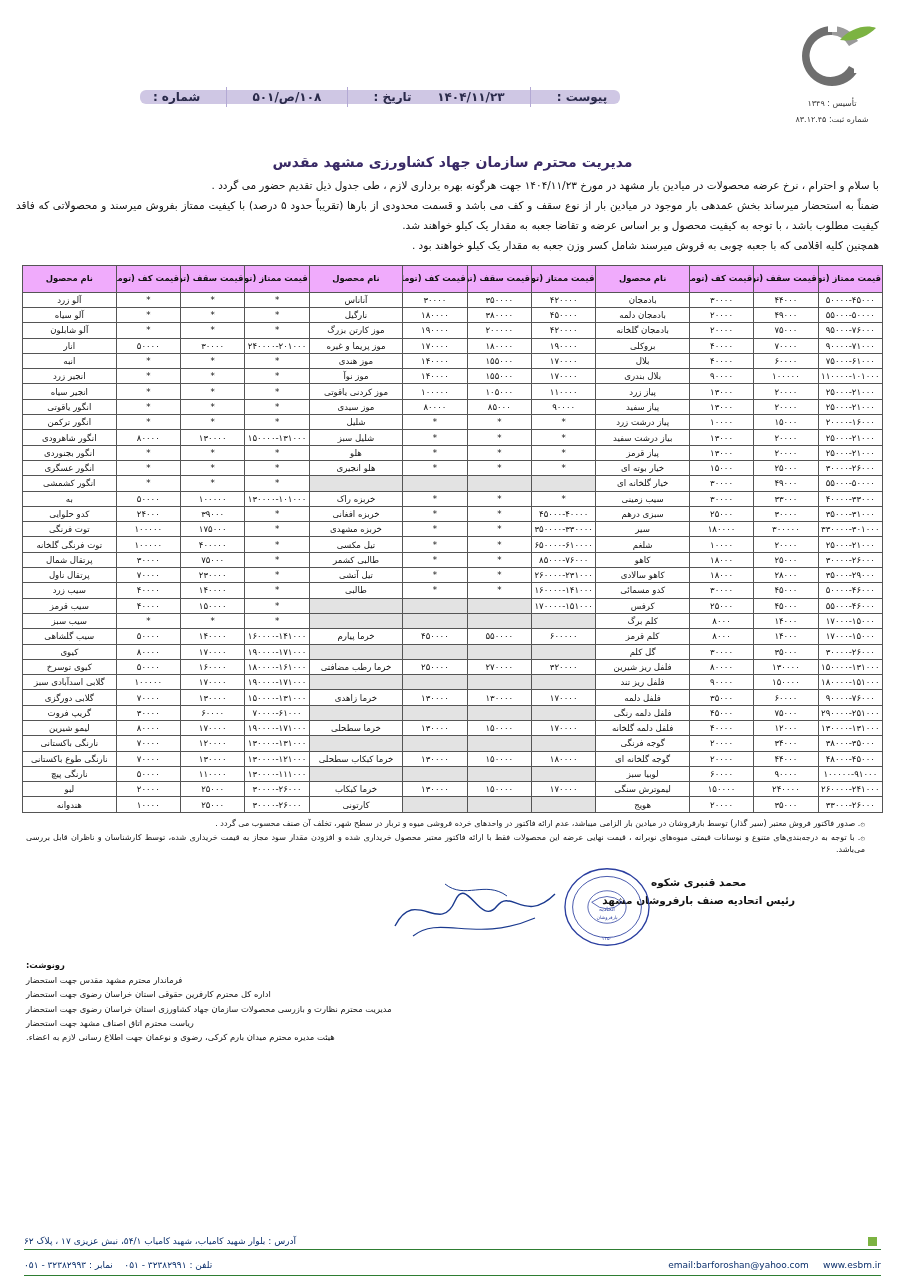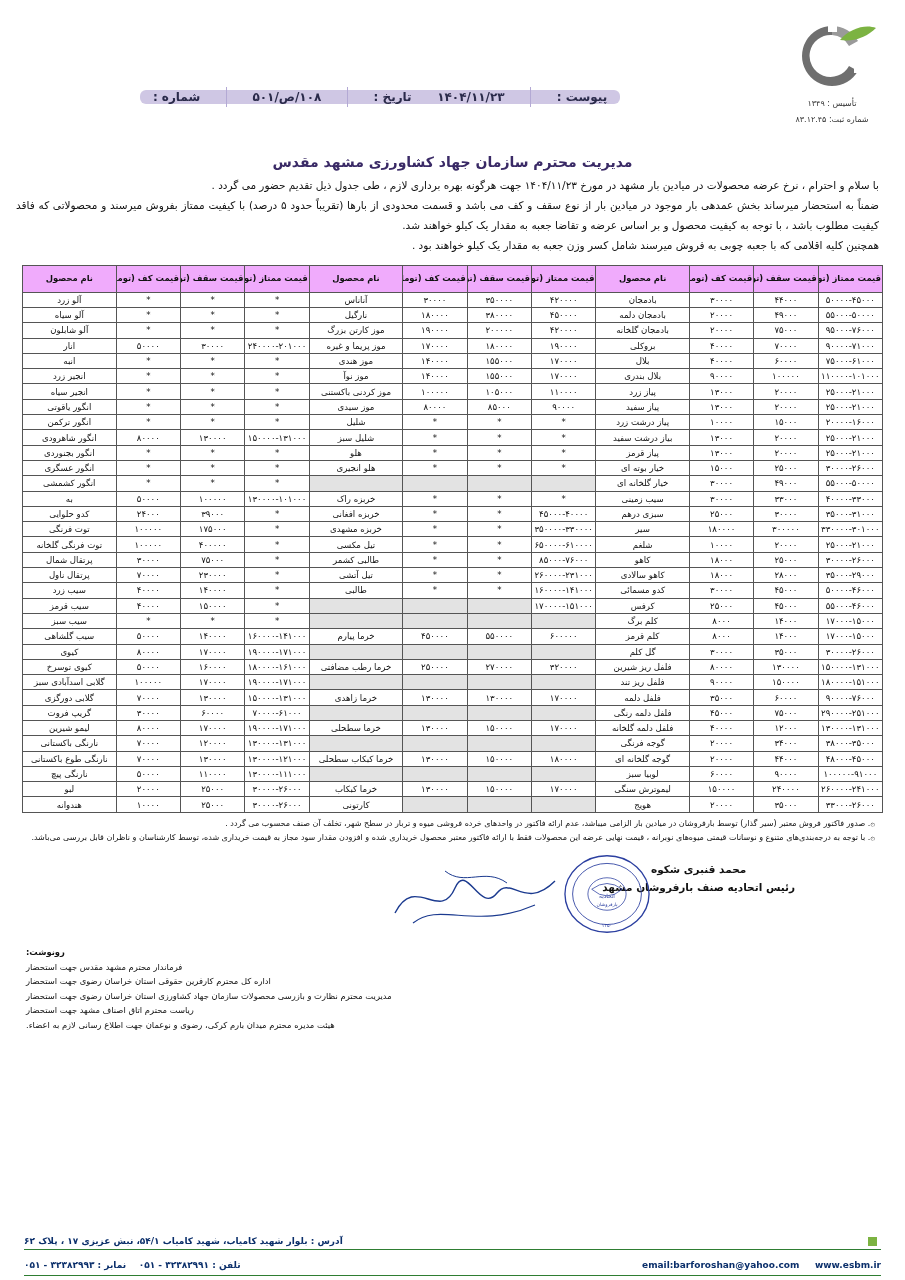--- a/index.html
+++ b/index.html
@@ -65,21 +65,21 @@
   table.price thead th{
     background:#f0abfc;font-weight:bold;font-size:8.4px;line-height:1.15;
     height:26px;
   }
   .c-name{width:11.2%;}
   .c-num{width:7.6%;}
   .shaded{background:#e3e3e3;}
 
   
   .notes{
-    padding:5px 30px 0 26px;font-size:8px;line-height:1.6;color:#111;text-align:justify;
+    padding:5px 40px 0 26px;font-size:8px;line-height:1.6;color:#111;text-align:justify;
   }
   .notes div{margin-bottom:1px;}
 
   
   .sig{
     position:relative;height:96px;padding:4px 26px 0 26px;
   }
   .sig-name{
     position:absolute;top:16px;right:110px;text-align:center;font-size:10.5px;line-height:1.7;font-weight:bold;
   }
@@ -100,21 +100,21 @@
   .footer{
     position:absolute;bottom:0;right:0;left:0;height:56px;
   }
   .foot-green{
     position:absolute;bottom:30px;right:24px;left:24px;height:1.5px;background:#2e7d32;
   }
   .foot-green2{
     position:absolute;bottom:4px;right:24px;left:24px;height:1.5px;background:#2e7d32;
   }
   .foot-line{
-    position:absolute;right:24px;left:24px;font-size:9px;color:#0b2f6b;font-weight:bold;
+    position:absolute;right:24px;left:24px;font-size:9px;color:#0b2f6b;font-weight:normal;
     display:flex;flex-direction:row-reverse;justify-content:space-between;align-items:center;
   }
   .foot-addr{bottom:34px;}
   .foot-contact{bottom:10px;}
   .foot-contact .mail{direction:ltr;color:#0b2f6b;}
   .foot-sq{display:inline-block;width:9px;height:9px;background:#7cb342;margin:0 4px;vertical-align:middle;}
 </style>
 </head>
 <body>
 
@@ -259,21 +259,21 @@
             <td class="c-name">انجیر زرد</td>
           </tr>
           <tr>
             <td class="c-num">۲۵۰۰۰-۲۱۰۰۰</td>
             <td class="c-num">۲۰۰۰۰</td>
             <td class="c-num">۱۳۰۰۰</td>
             <td class="c-name">پیاز زرد</td>
             <td class="c-num">۱۱۰۰۰۰</td>
             <td class="c-num">۱۰۵۰۰۰</td>
             <td class="c-num">۱۰۰۰۰۰</td>
-            <td class="c-name">موز کردنی باکستنی</td>
+            <td class="c-name">موز کردنی یاقوتی</td>
             <td class="c-num">*</td>
             <td class="c-num">*</td>
             <td class="c-num">*</td>
             <td class="c-name">انجیر سیاه</td>
           </tr>
           <tr>
             <td class="c-num">۲۵۰۰۰-۲۱۰۰۰</td>
             <td class="c-num">۲۰۰۰۰</td>
             <td class="c-num">۱۳۰۰۰</td>
             <td class="c-name">پیاز سفید</td>

